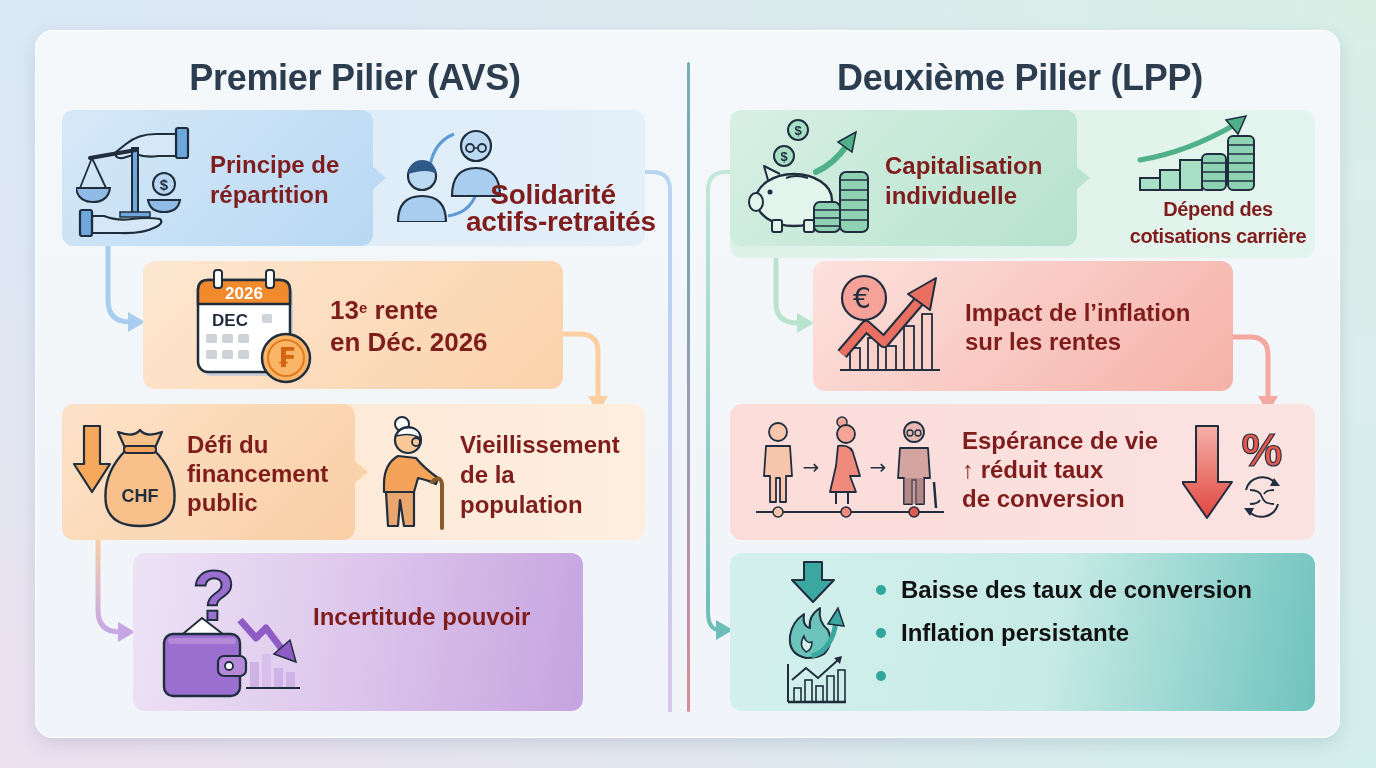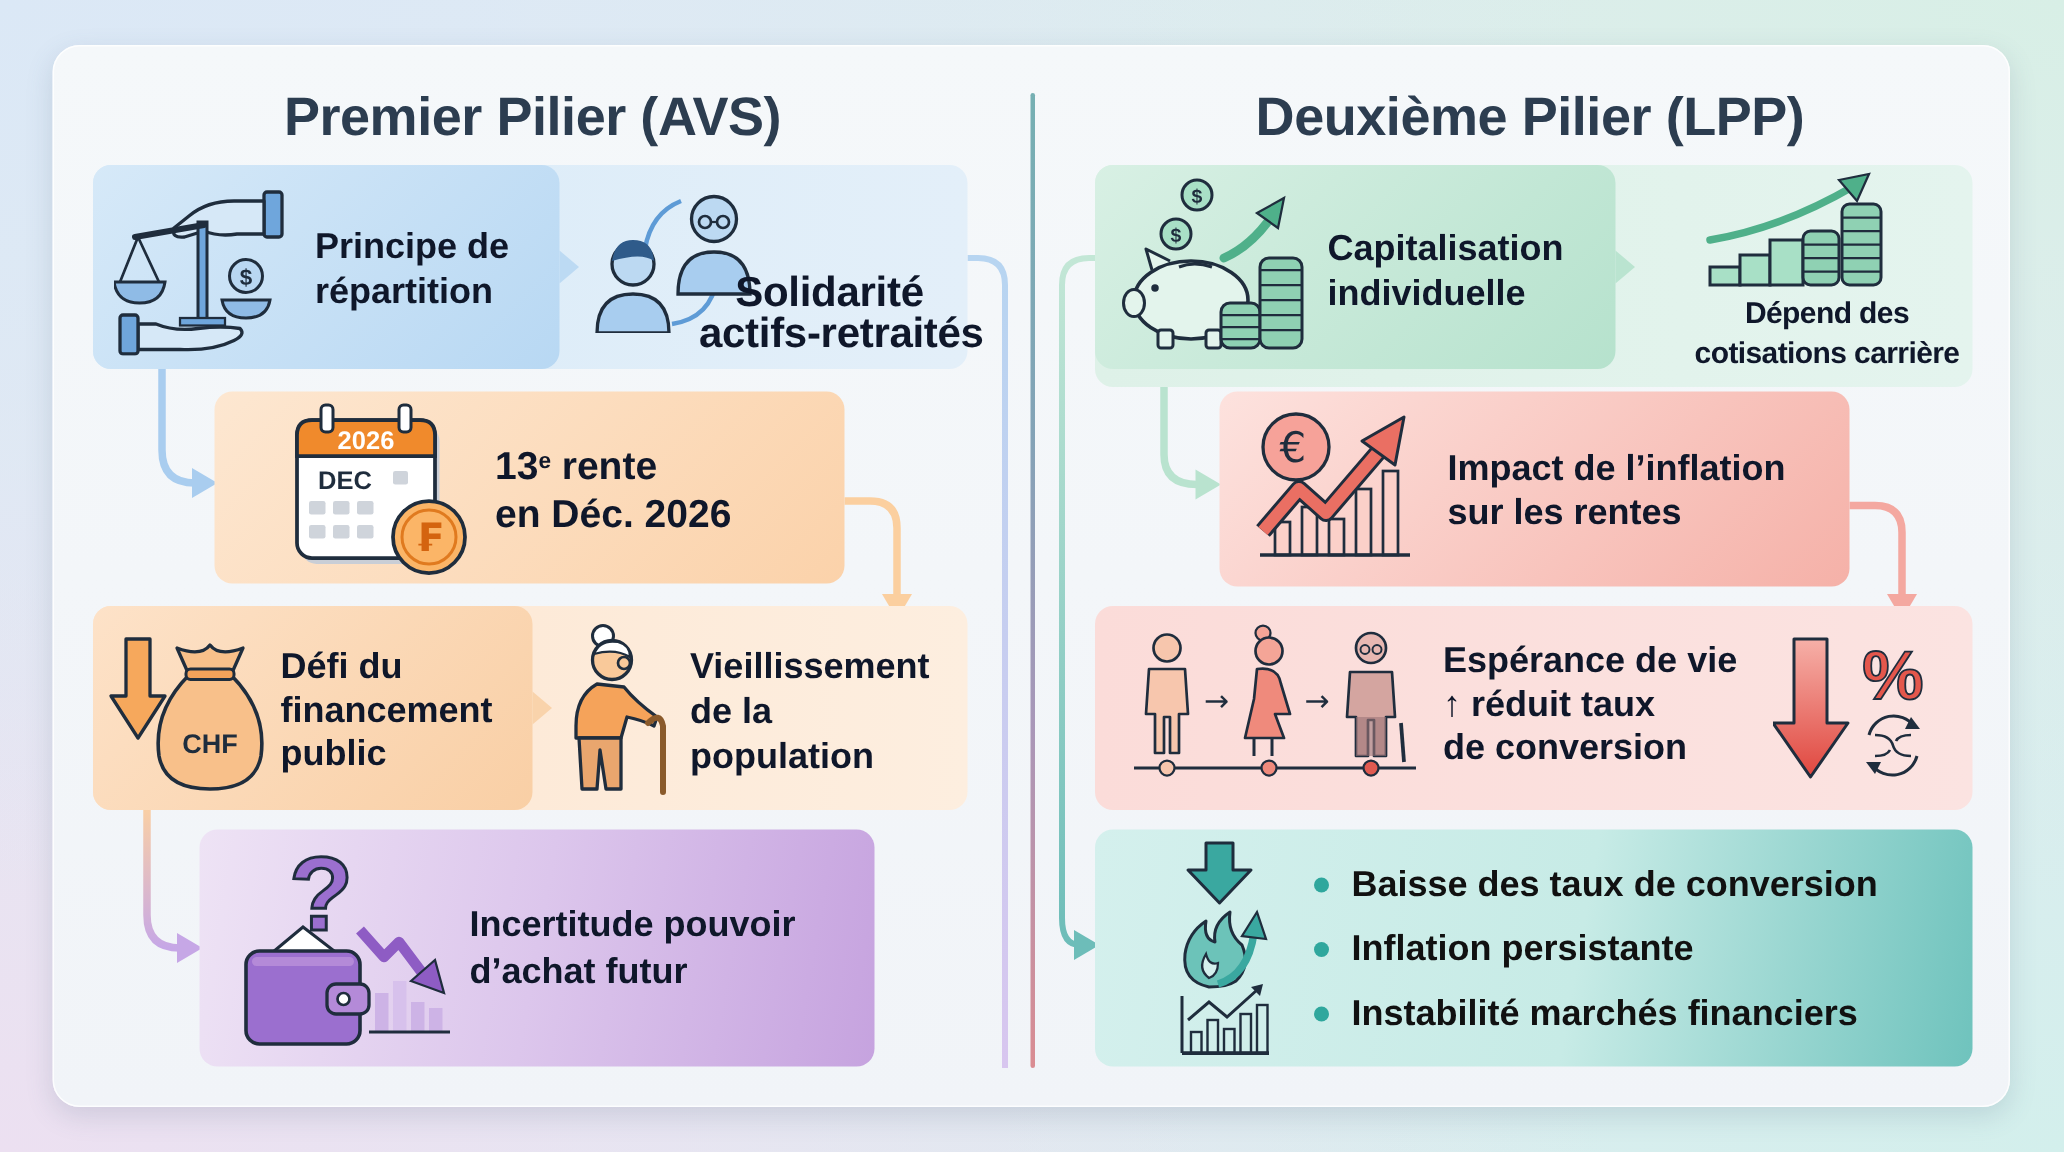--- a/index.html
+++ b/index.html
@@ -24,21 +24,21 @@
     font-size:36px; font-weight:bold; color:#2c3d50; text-align:center;
     letter-spacing:-0.3px;
   }
   .divider {
     position:absolute; left:687px; top:62px; width:3px; height:650px;
     background:linear-gradient(180deg,#5fa3a6 0%,#6f94ab 35%,#9c86ad 65%,#d67a80 100%);
     opacity:.85; border-radius:2px;
   }
   .box { position:absolute; border-radius:12px; z-index:2; }
   .notch { position:absolute; width:0; height:0; border-top:11px solid transparent; border-bottom:11px solid transparent; }
-  .txt { position:absolute; z-index:3; color:#0f172a; font-weight:bold; white-space:nowrap; }
+  .txt { position:absolute; z-index:3; color:#7f1d1d; font-weight:bold; white-space:nowrap; }
   .txt div { display:block; }
   .lbl24 { font-size:24px; line-height:30px; }
   .sec { font-size:28px; line-height:27px; text-align:center; letter-spacing:-0.2px; }
   .icon { position:absolute; z-index:3; }
   .connectors { position:absolute; left:0; top:0; width:1376px; height:768px; z-index:1; pointer-events:none; }
   sup { font-size:15px; vertical-align:top; position:relative; top:-2px; }
   .bullet-row { position:absolute; left:876px; z-index:3; height:30px; display:flex; align-items:center; }
   .dot { width:10px; height:10px; border-radius:50%; background:#2fa79d; margin-right:15px; }
   .bullet-row span { font-size:24px; font-weight:bold; color:#111; white-space:nowrap; }
 </style>
@@ -197,21 +197,20 @@
   <rect x="94" y="104" width="9" height="26" fill="#cdb3e6"></rect>
   <rect x="106" y="96" width="9" height="34" fill="#d7c1ec"></rect>
   <rect x="118" y="110" width="9" height="20" fill="#cdb3e6"></rect>
   <rect x="130" y="114" width="9" height="16" fill="#cdb3e6"></rect>
   <line x1="90" y1="130" x2="144" y2="130" stroke="#1f2d3d" stroke-width="2"></line>
   <polyline points="84,62 100,80 110,70 128,94" fill="none" stroke="#8e5cc4" stroke-width="7" stroke-linejoin="round"></polyline>
   <polygon points="118,96 140,104 134,82" fill="#8e5cc4" stroke="#1f2d3d" stroke-width="1.5"></polygon>
 </svg>
 <div class="txt lbl24" style="left:313px;top:601px;line-height:31px;">
   <div>Incertitude pouvoir</div>
-  <div>d’achat futur</div>
 </div>
 
 <div class="box" style="left:730px;top:110px;width:585px;height:148px;background:linear-gradient(90deg,#def1e8,#e4f4ee);"></div>
 <div class="box" style="left:730px;top:110px;width:347px;height:136px;background:linear-gradient(135deg,#d8f0e4 0%,#b6e2cd 100%);"></div>
 <div class="notch" style="left:1077px;top:167px;border-left:13px solid #bae4d0;z-index:2;"></div>
 
 <svg class="icon" style="left:746px;top:116px;" width="128" height="120" viewBox="0 0 128 120">
   <circle cx="52" cy="14" r="10" fill="#a8e0c6" stroke="#1f2d3d" stroke-width="2"></circle>
   <text x="52" y="19" text-anchor="middle" font-size="13" font-weight="bold" fill="#1f2d3d" font-family="Liberation Sans, sans-serif">$</text>
   <circle cx="38" cy="40" r="10" fill="#a8e0c6" stroke="#1f2d3d" stroke-width="2"></circle>
@@ -351,14 +350,13 @@
 <div class="bullet-row" style="top:575px;">
   <div class="dot"></div>
   <span>Baisse des taux de conversion</span>
 </div>
 <div class="bullet-row" style="top:618px;">
   <div class="dot"></div>
   <span>Inflation persistante</span>
 </div>
 <div class="bullet-row" style="top:661px;">
   <div class="dot"></div>
-  <span>Instabilité marchés financiers</span>
 </div>
 
 </body></html>

